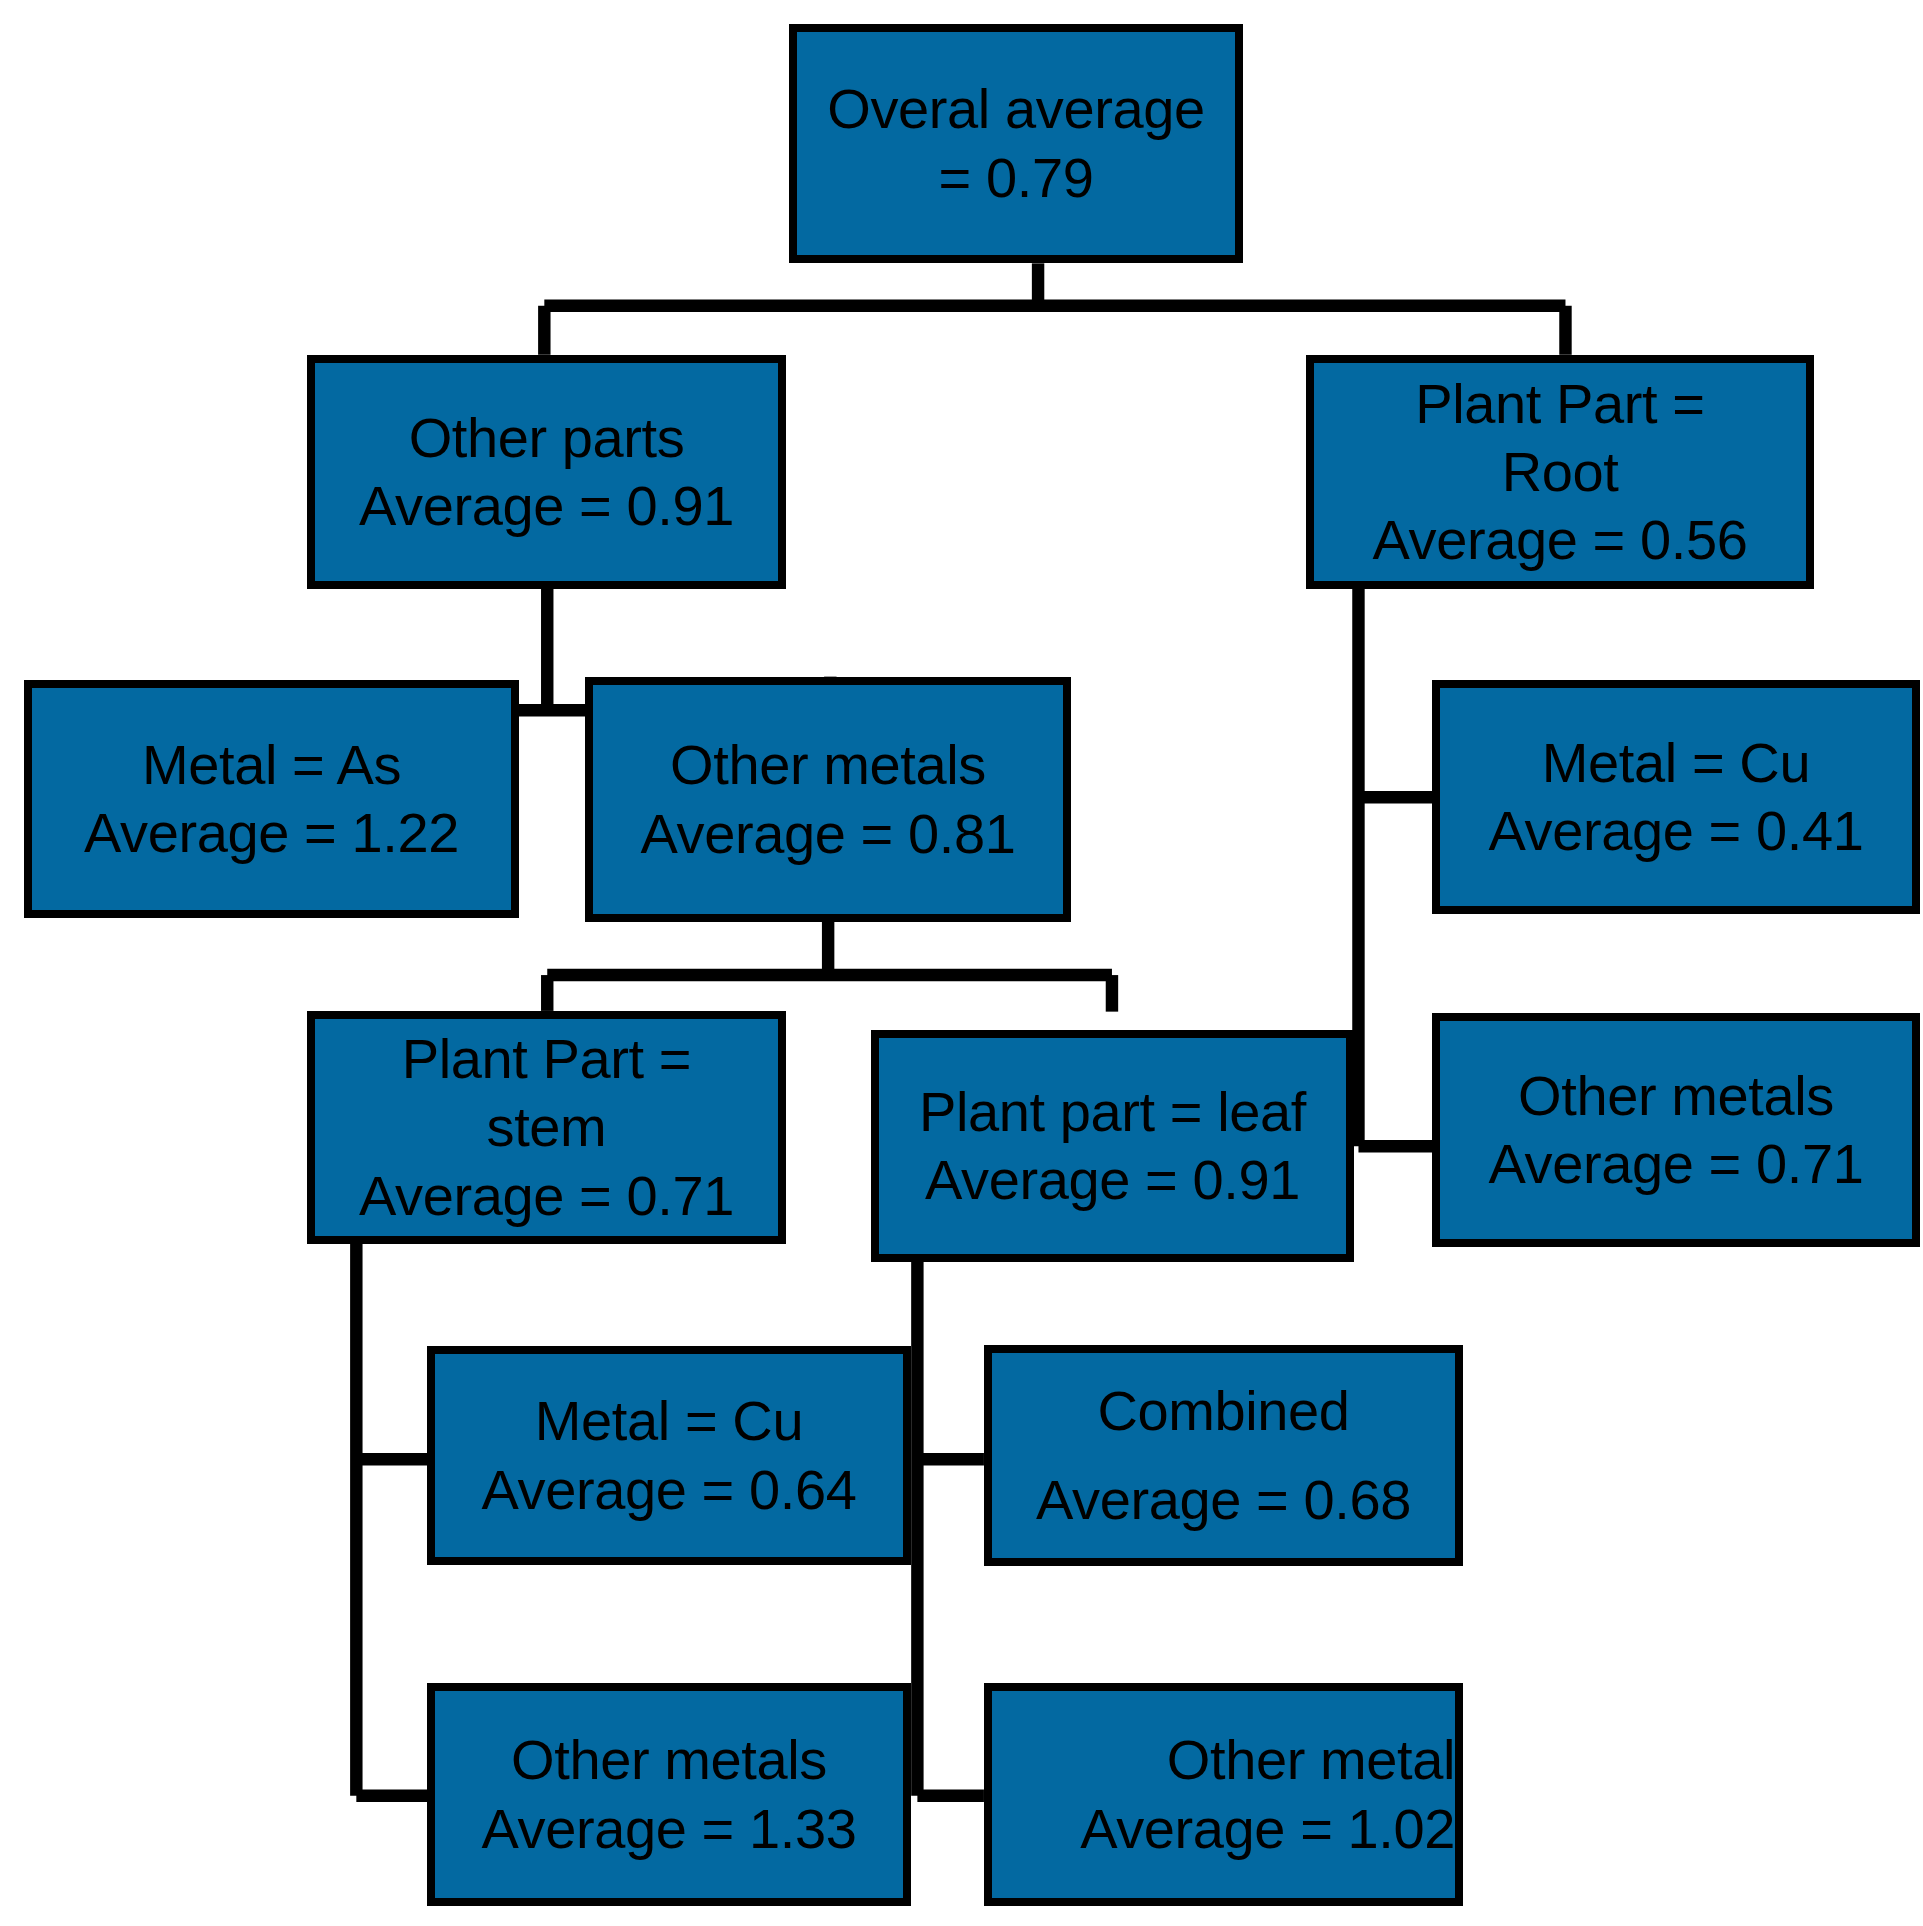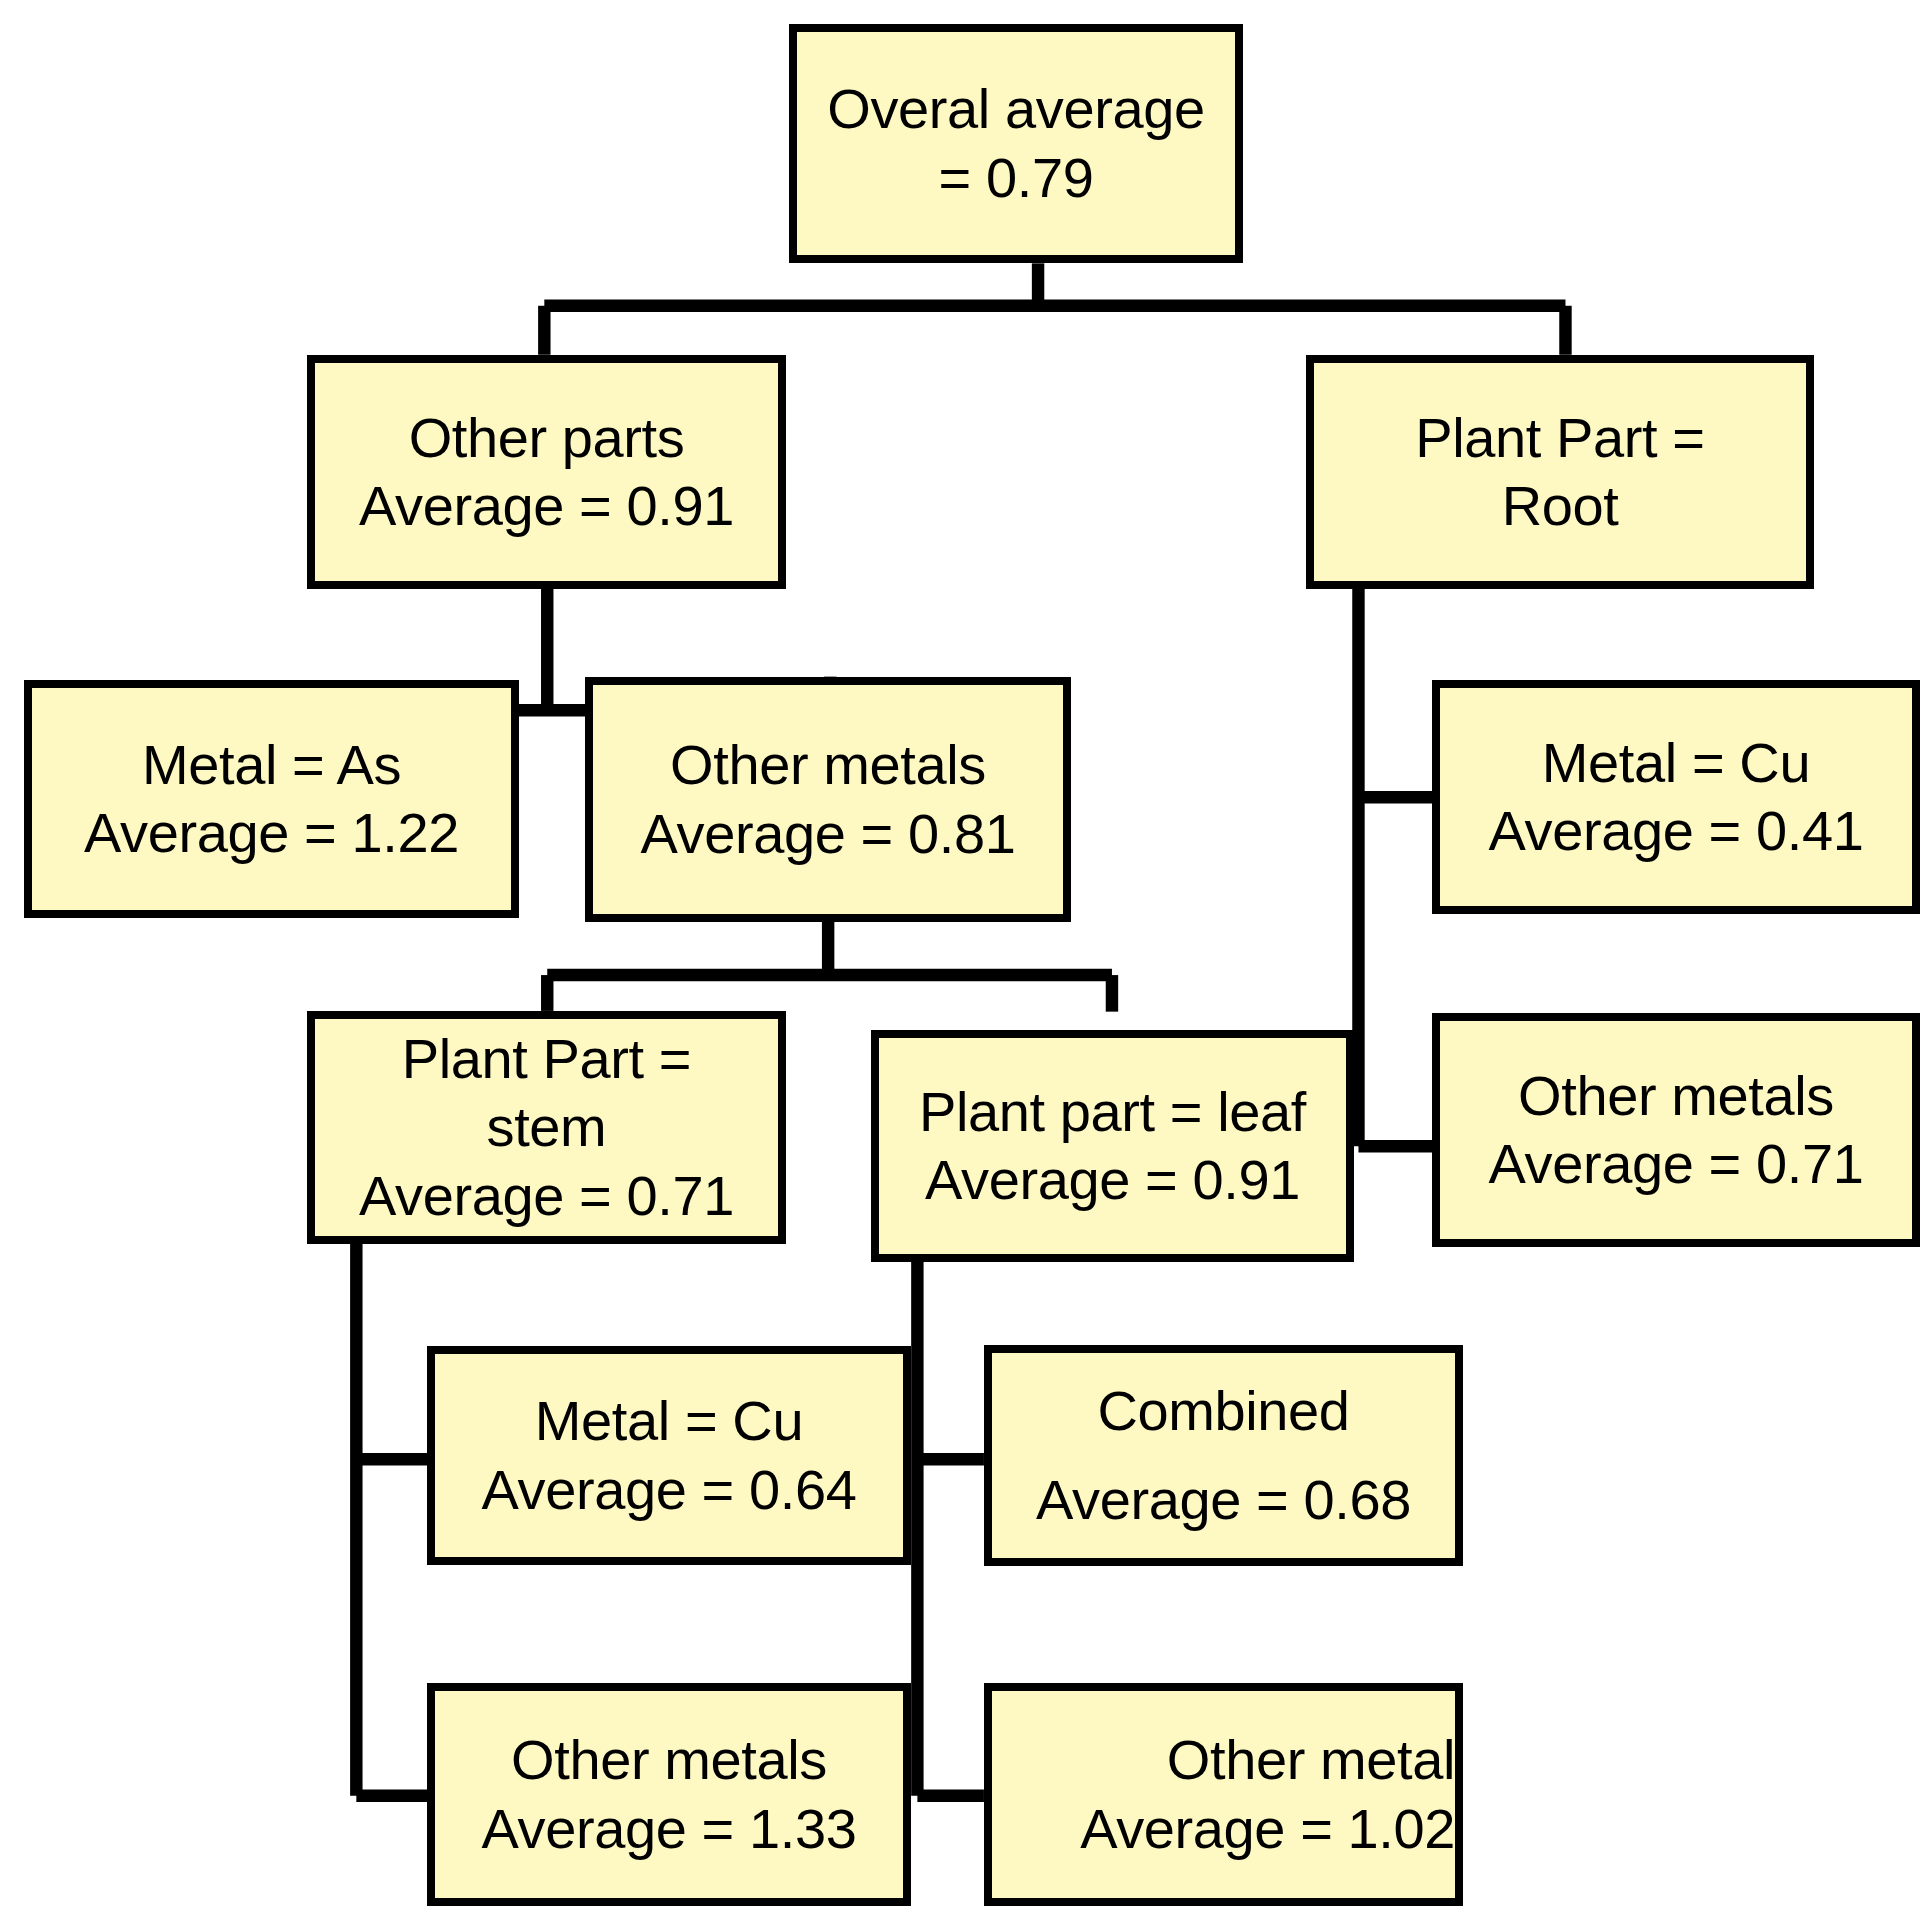--- a/index.html
+++ b/index.html
@@ -21,21 +21,21 @@
     left: 0;
     top: 0;
     width: 1924px;
     height: 1926px;
     pointer-events: none;
   }
   .node {
     position: absolute;
     box-sizing: border-box;
     border: 8px solid #000000;
-    background: #fef9c3;
+    background: #0369a1;
     display: flex;
     flex-direction: column;
     align-items: center;
     justify-content: center;
     text-align: center;
     color: #000000;
     font-size: 56px;
     line-height: 1.22;
     letter-spacing: -0.4px;
     z-index: 2;
@@ -88,20 +88,21 @@
   </div>
 
   <div class="node" style="left:307px; top:355px; width:479px; height:234px;">
     <span class="ln">Other parts</span>
     <span class="ln">Average = 0.91</span>
   </div>
 
   <div class="node" style="left:1306px; top:355px; width:508px; height:234px;">
     <span class="ln">Plant Part =</span>
     <span class="ln">Root</span>
+    <span class="ln">Average = 0.56</span>
   </div>
 
   <div class="node" style="left:24px; top:680px; width:495px; height:238px;text-align:center;">
     <span class="ln">Metal = As</span>
     <span class="ln">Average = 1.22</span>
   </div>
 
   <div class="node" style="left:585px; top:677px; width:486px; height:245px;">
     <span class="ln">Other metals</span>
     <span class="ln">Average = 0.81</span>

